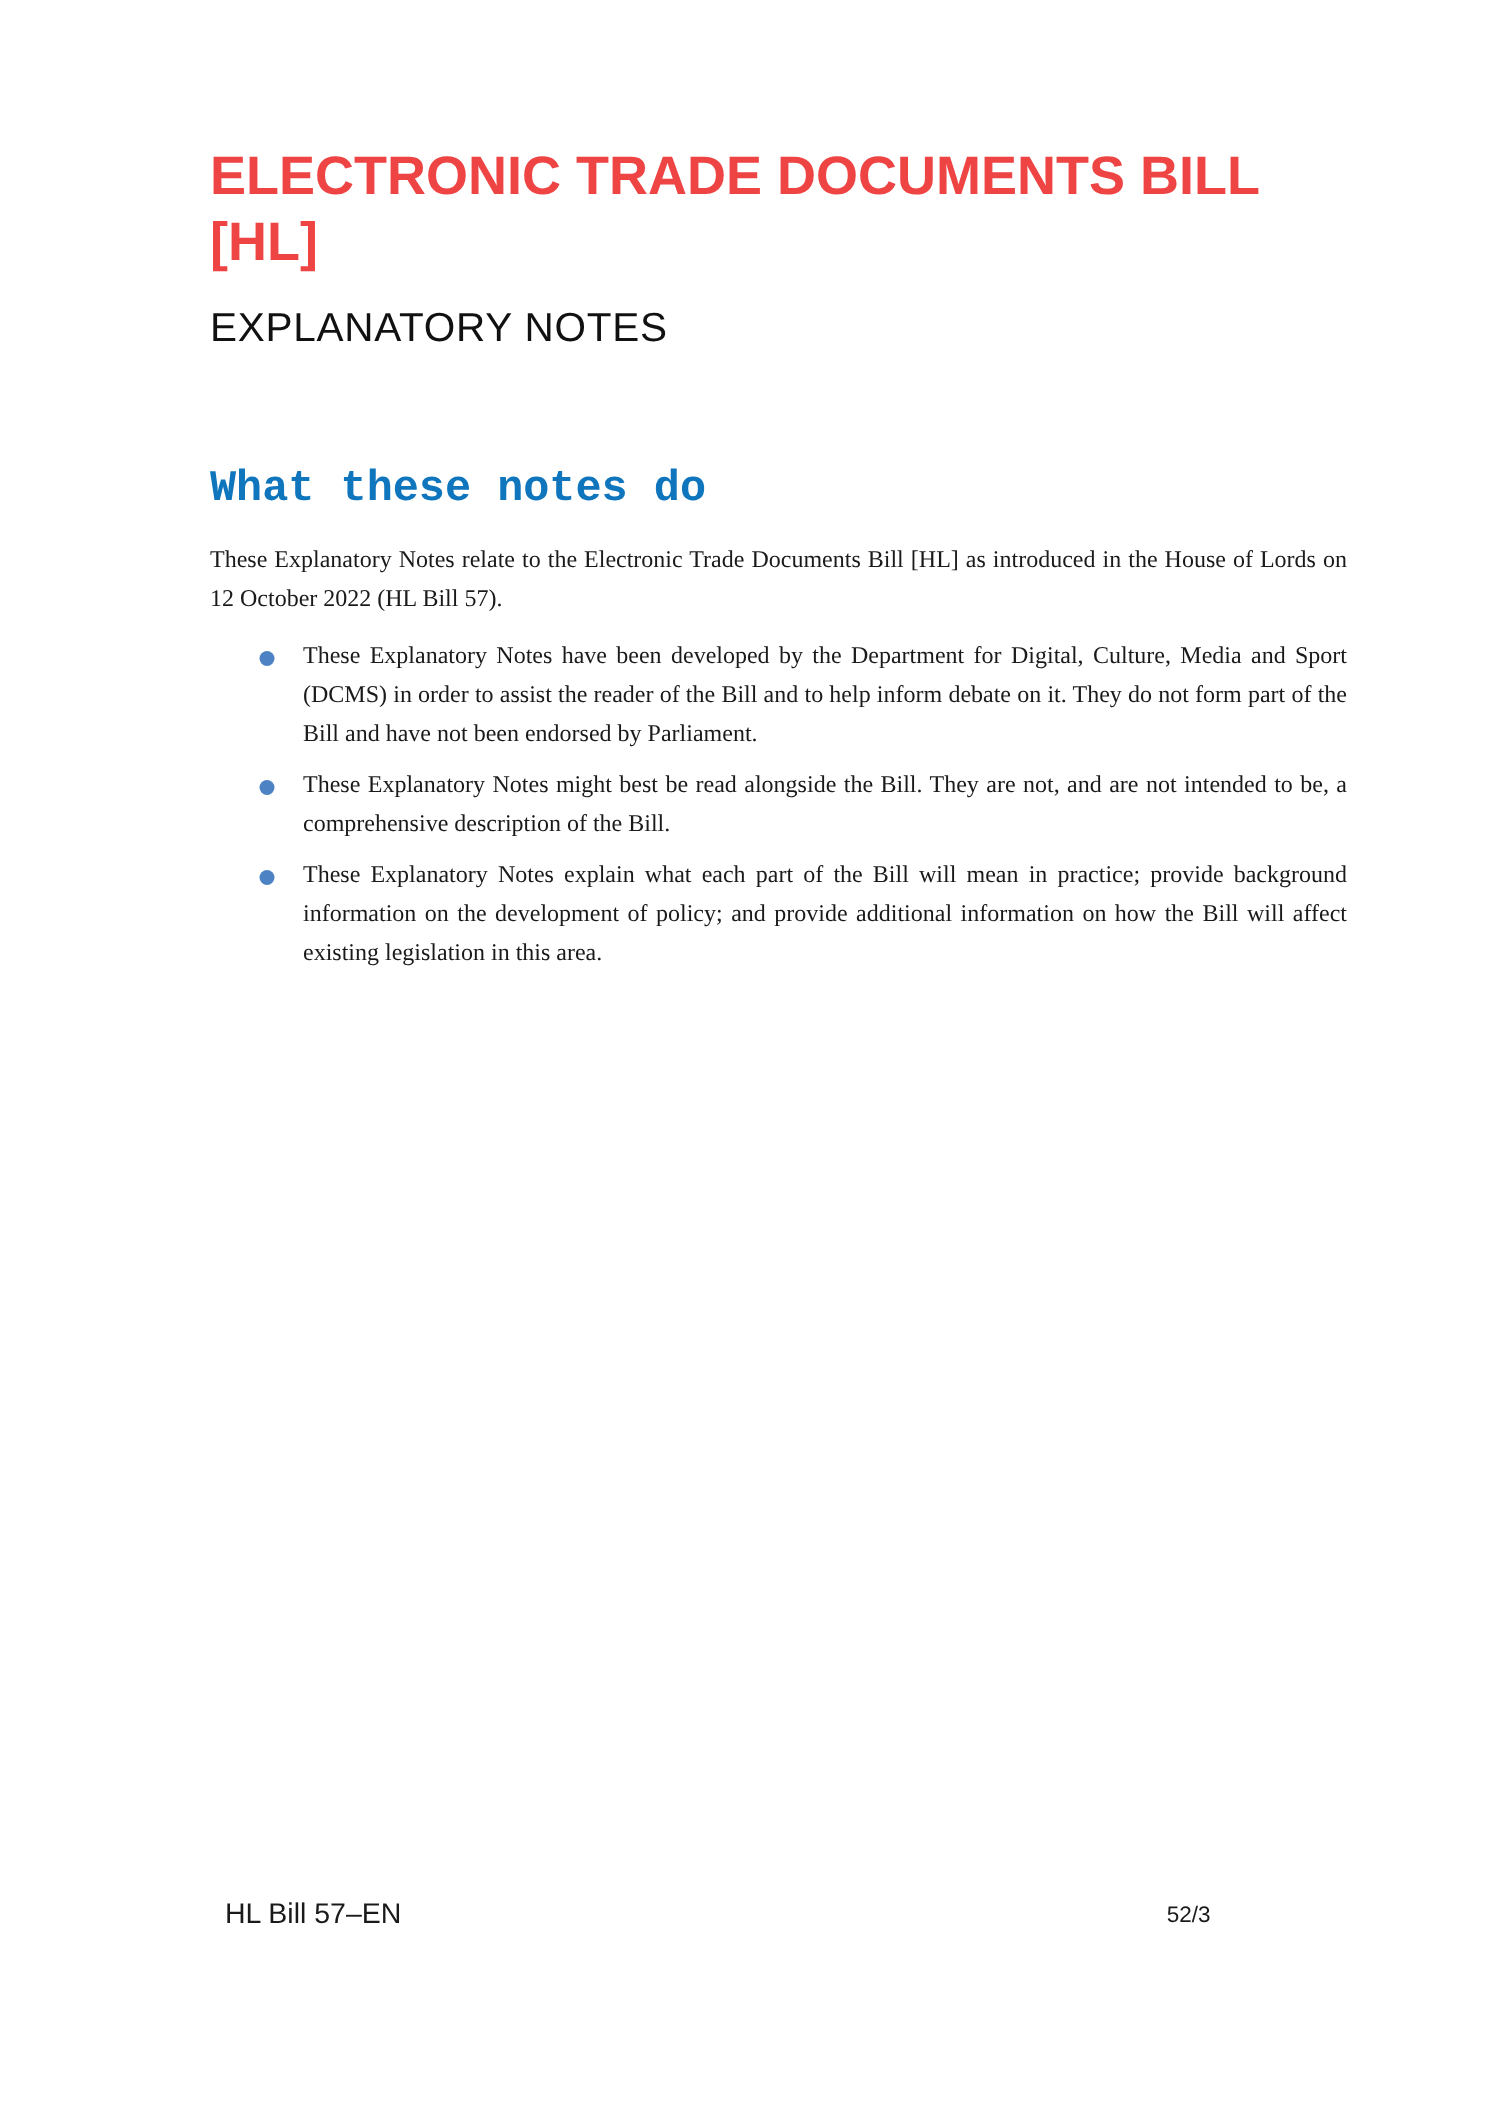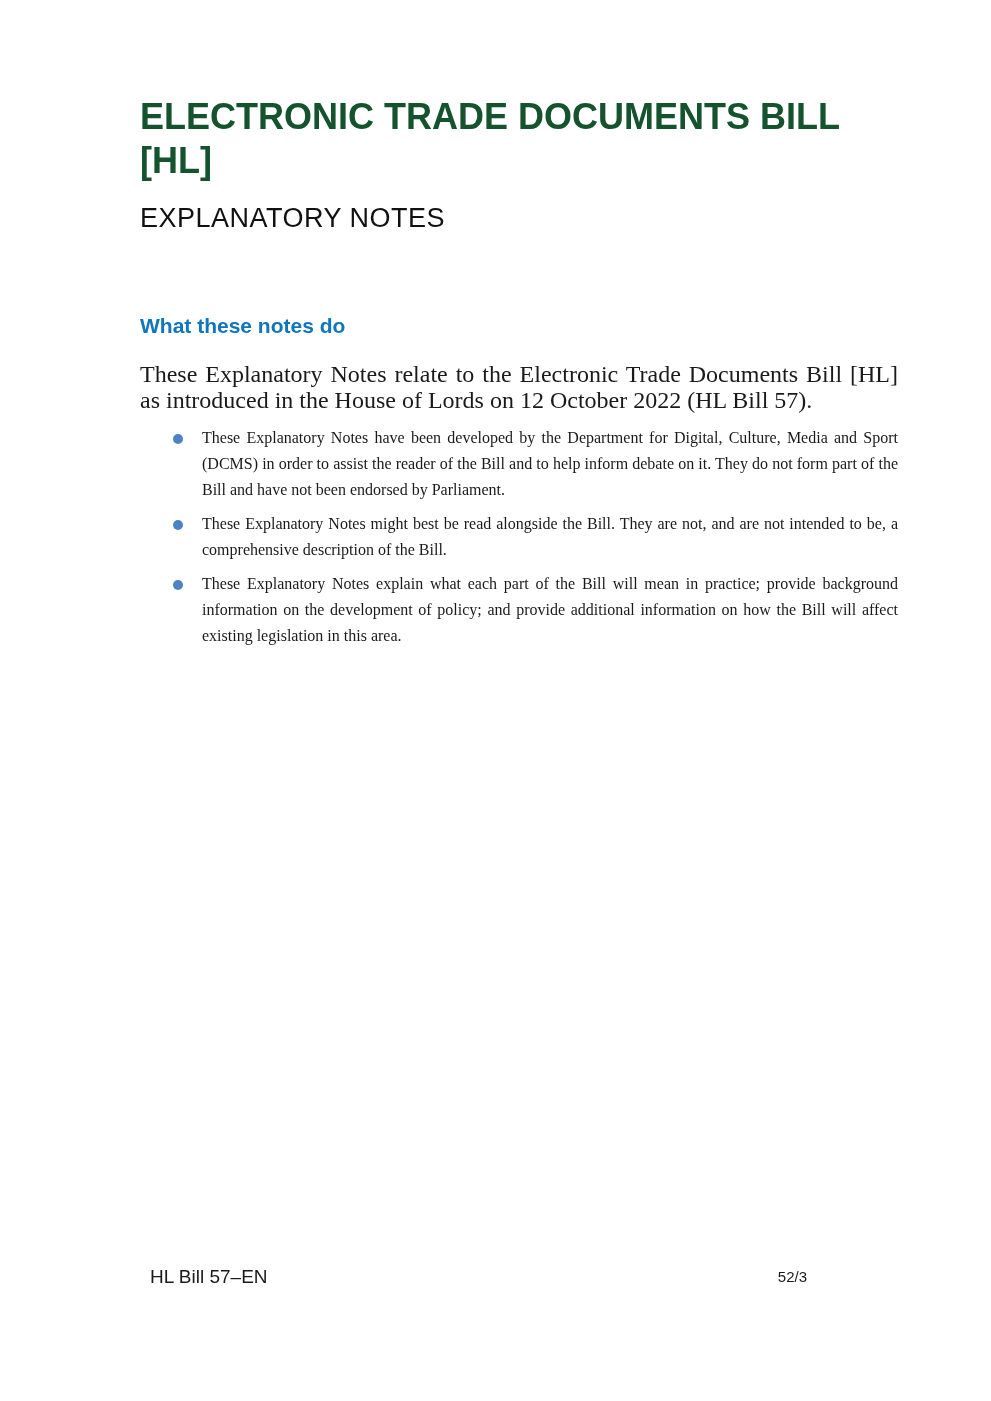--- a/index.html
+++ b/index.html
@@ -20,42 +20,42 @@
     top: 0;
     width: 758px;
     color: #1a1a1a;
   }
   .doc-title {
     margin: 95px 0 0 0;
     font-family: "Liberation Sans", sans-serif;
     font-weight: bold;
     font-size: 36px;
     line-height: 44px;
-    color: #14532d;
+    color: #ef4444;
   }
   .doc-subtitle {
     margin: 15px 0 0 0;
     font-family: "Liberation Sans", sans-serif;
     font-weight: normal;
     font-size: 27px;
     line-height: 40px;
     letter-spacing: 0.5px;
     color: #111111;
   }
   .section-heading {
     margin: 73px 0 0 0;
-    font-family: Liberation Sans, sans-serif;
+    font-family: Liberation Mono, monospace;
     font-weight: bold;
-    font-size: 21px;
+    font-size: 29px;
     line-height: 30px;
     color: var(--heading-blue, #0f75bc);
   }
   .intro {
     margin: 20px 0 0 0;
-    font-size: 24px;
+    font-size: 16px;
     line-height: 26px;
     text-align: justify;
   }
   .bullet-list {
     list-style: none;
     margin: 12px 0 0 0;
     padding: 0;
   }
   .bullet-list li {
     position: relative;

